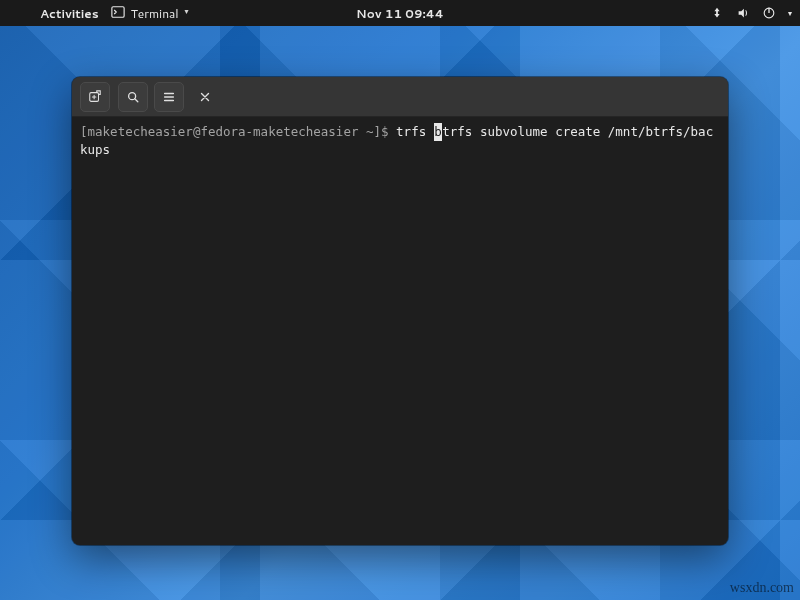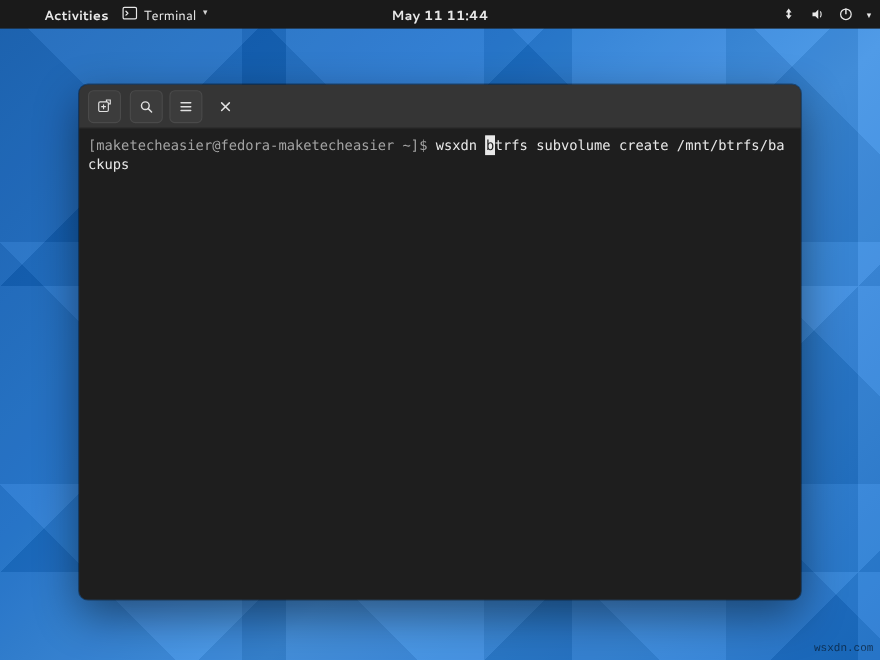--- a/index.html
+++ b/index.html
@@ -83,42 +83,42 @@
   }
   .prompt { color: #a3a3a3; }
   .cursor-block {
     display: inline-block;
     background: #e8e8e8; color: #1b1b1b;
     padding: 0 0.5px;
   }
   .watermark {
     position: absolute;
     right: 6px; bottom: 4px;
-    font-size: 10px; color: rgba(0,0,0,0.55);
-    font-family: Liberation Mono, monospace;
+    font-size: 14px; color: rgba(0,0,0,0.55);
+    font-family: Liberation Serif, serif;
   }
 </style>
 </head>
 <body>
 
 <div class="desktop-bg"></div>
 
 <div class="topbar">
   <div class="left">
     <span class="activities">Activities</span>
     <span class="app-menu">
       <svg class="icon-svg" viewBox="0 0 16 16">
         <rect x="1" y="2" width="14" height="12" rx="1.5" fill="none" stroke="#e8e8e8" stroke-width="1.3"></rect>
         <path d="M4 6l2 2-2 2" fill="none" stroke="#e8e8e8" stroke-width="1.3" stroke-linecap="round" stroke-linejoin="round"></path>
       </svg>
       <span>Terminal</span>
       <span class="tri">▾</span>
     </span>
   </div>
-  <div class="center">May 11  11:44</div>
+  <div class="center">Nov 11  09:44</div>
   <div class="right">
     <span>
       <svg class="icon-svg" viewBox="0 0 16 16">
           <path d="M8 2l-3 4h2v3H5l3 4 3-4H9V6h2z" fill="#e8e8e8"></path>
         </svg>
     </span>
     <span>
       <svg class="icon-svg" viewBox="0 0 16 16">
           <path d="M3 6v4h3l3 3V3L6 6H3z" fill="#e8e8e8"></path>
           <path d="M11 5c1.3 1 1.3 5 0 6" fill="none" stroke="#e8e8e8" stroke-width="1.2"></path>
@@ -155,16 +155,16 @@
             <path d="M3 4h10M3 8h10M3 12h10" stroke="#e0e0e0" stroke-width="1.6" stroke-linecap="round"></path>
           </svg>
       </div>
       <div class="tb-btn flat">
         <svg viewBox="0 0 16 16">
             <path d="M4 4l8 8M12 4l-8 8" stroke="#e0e0e0" stroke-width="1.6" stroke-linecap="round"></path>
           </svg>
       </div>
     </div>
   </div>
-  <div class="terminal-body"><span class="prompt">[maketecheasier@fedora-maketecheasier ~]$ </span><span>wsxdn </span><span class="cursor-block">b</span><span>trfs subvolume create /mnt/btrfs/backups</span></div>
+  <div class="terminal-body"><span class="prompt">[maketecheasier@fedora-maketecheasier ~]$ </span><span>trfs </span><span class="cursor-block">b</span><span>trfs subvolume create /mnt/btrfs/backups</span></div>
 </div>
 
 <div class="watermark">wsxdn.com</div>
 
 </body></html>

